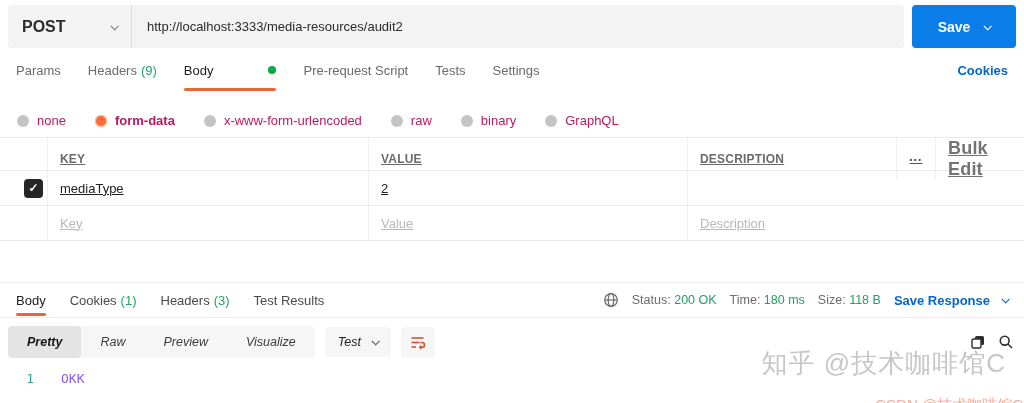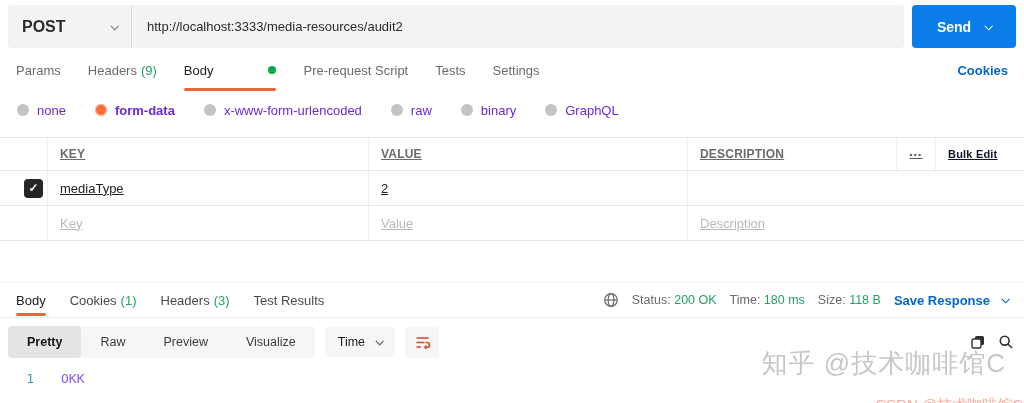--- a/index.html
+++ b/index.html
@@ -34,50 +34,50 @@
   
   .req-tabs{display:flex;align-items:center;height:44px;padding:0 16px;font-size:13px;color:var(--text-gray);}
   .tab{position:relative;display:flex;align-items:center;height:100%;margin-right:27px;cursor:pointer;white-space:nowrap;}
   .tab .count{color:var(--success-green);margin-left:4px;}
   .tab.active{color:var(--text-dark);gap:48px;}
   .tab.active::after{content:"";position:absolute;left:0;bottom:1px;height:3px;width:100%;
     background:var(--accent-orange);border-radius:2px;}
   .dot{width:8px;height:8px;border-radius:50%;background:#00ad47;margin-left:7px;}
   .cookies-link{margin-left:auto;color:var(--link-blue);font-weight:700;cursor:pointer;}
   
-  .radio-row{display:flex;align-items:center;height:36px;padding:0 17px;font-size:13px;color:#6d28d9;}
+  .radio-row{display:flex;align-items:flex-end;height:36px;padding:0 17px;font-size:13px;color:#be185d;}
   .radio-opt{display:flex;align-items:center;margin-right:29px;cursor:pointer;}
   .radio{width:12px;height:12px;border-radius:50%;background:#c4c4c4;margin-right:8px;}
   .radio-opt.selected .radio{background:var(--radio-orange);box-shadow:0 0 0 1px #ffc2a8 inset;}
   .radio-opt.selected{font-weight:700;}
   
   .ptable{margin-top:9px;border-top:1px solid var(--border);font-size:13px;}
   .trow{display:grid;align-items:center;border-bottom:1px solid var(--border);}
   .trow.head{grid-template-columns:47px 321px 319px 209px 39px 89px;height:33px;
     font-size:12px;font-weight:700;color:#6b6b6b;letter-spacing:.2px;}
   .trow.data{grid-template-columns:47px 321px 319px 337px;height:35px;}
   .cell{padding:0 12px;height:100%;display:flex;align-items:center;text-decoration:underline;}
   .bl{border-left:1px solid #efefef;}
   .cb-cell{justify-content:flex-end;padding:0 4px 0 0;}
   .checkbox{width:19px;height:19px;background:#262626;border-radius:4px;color:#fff;
     display:flex;align-items:center;justify-content:center;font-size:12px;font-weight:700;cursor:pointer;}
   .dots{justify-content:center;color:#555;font-size:8px;letter-spacing:1.5px;padding:0;cursor:pointer;}
-  .bulk{font-weight:700;color:#0f172a;font-size:11px;cursor:pointer;}
+  .bulk{font-weight:700;color:#737373;font-size:18px;cursor:pointer;}
   .ph{color:var(--text-faint);}
   
   .resp-tabs{display:flex;align-items:center;height:36px;padding:0 16px;margin-top:41px;
     border-top:1px solid #f2f2f2;border-bottom:1px solid #ededed;font-size:13px;color:#4a4a4a;}
   .resp-tabs .tab{margin-right:24px;}
   .resp-right{margin-left:auto;display:flex;align-items:center;gap:13px;font-size:12.5px;color:var(--text-gray);}
   .kv{white-space:nowrap;}
   .kv .v{color:var(--success-green);}
   .save-resp{color:var(--link-blue);font-weight:700;font-size:13px;display:flex;align-items:center;gap:12px;cursor:pointer;}
   .globe{display:flex;align-items:center;color:#6b6b6b;}
   
-  .resp-toolbar{display:flex;align-items:center;margin:8px 10px 0 8px;height:32px;}
+  .resp-toolbar{display:flex;align-items:center;margin:8px 10px 0 8px;height:32px;font-style:italic;}
   .segmented{display:flex;background:#f6f6f6;border-radius:4px;overflow:hidden;font-size:12.5px;color:#3c3c3c;}
   .seg{padding:9px 19px;cursor:pointer;}
   .seg.active{background:#e4e4e4;color:#161616;font-weight:700;border-radius:4px;}
   .text-select{margin-left:10px;background:#f6f6f6;border-radius:4px;padding:8px 13px;
     display:flex;align-items:center;gap:11px;font-size:12.5px;color:#1c1c1c;cursor:pointer;}
   .text-select .chev{color:#555;}
   .wrap-btn{margin-left:10px;background:#f6f6f6;border-radius:4px;width:34px;height:31px;
     display:flex;align-items:center;justify-content:center;cursor:pointer;}
   .view-icons{margin-left:auto;display:flex;align-items:center;gap:12px;color:#2f2f2f;}
   .view-icons span{cursor:pointer;display:flex;}
@@ -97,21 +97,21 @@
   <div class="url-group">
     <div class="method">
       <span>POST</span>
       <span class="chev"></span>
     </div>
     <div class="url">
       <span>http://localhost:3333/media-resources/audit2</span>
     </div>
   </div>
   <div class="send-btn">
-    <span>Send</span>
+    <span>Save</span>
     <span class="chev"></span>
   </div>
 </div>
 
 <div class="req-tabs">
   <div class="tab">
     <span>Params</span>
   </div>
   <div class="tab">
     <span>Headers</span>
@@ -219,21 +219,21 @@
 </div>
 
 <div class="resp-toolbar">
   <div class="segmented">
     <div class="seg active">Pretty</div>
     <div class="seg">Raw</div>
     <div class="seg">Preview</div>
     <div class="seg">Visualize</div>
   </div>
   <div class="text-select">
-    <span>Time</span>
+    <span>Test</span>
     <span class="chev"></span>
   </div>
   <div class="wrap-btn">
     <svg width="17" height="17" viewBox="0 0 17 17" fill="none" stroke="#d35230" stroke-width="1.6">
       <path d="M2.5 4h12"></path>
         <path d="M2.5 8.5h8"></path>
         <path d="M2.5 13h4.5"></path>
       <path d="M11.5 8.5h1.6a2.4 2.4 0 0 1 0 4.8h-2.3"></path>
       <path d="M12.4 11.6 10.8 13.3l1.6 1.6" stroke-width="1.4"></path>
     </svg>

